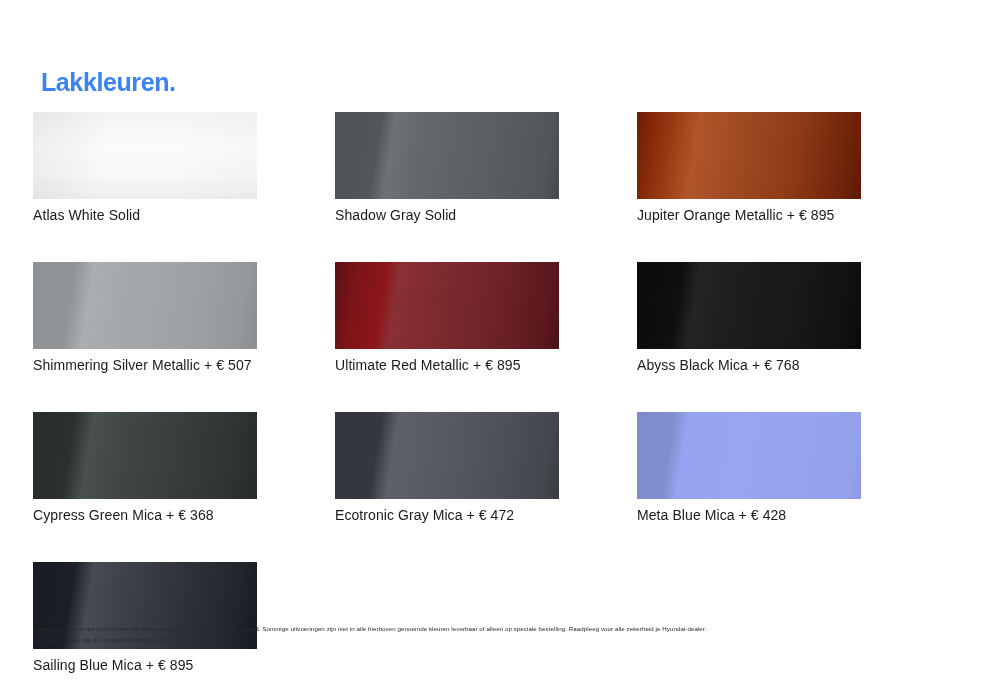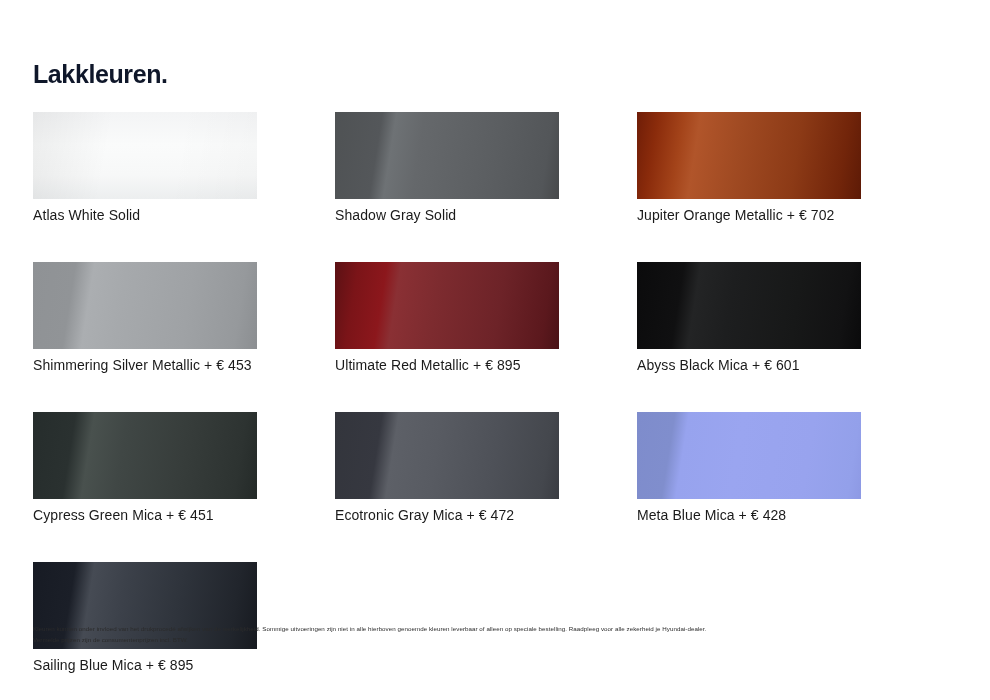--- a/index.html
+++ b/index.html
@@ -18,26 +18,26 @@
     position: relative;
     width: 990px;
     height: 700px;
     box-sizing: border-box;
     padding: 0 33px;
   }
   .page-title {
     position: absolute;
     left: 33px;
     top: 58px;
-    margin: 0;
+    margin: 8px;
     font-size: 25px;
     line-height: 32px;
     font-weight: bold;
     letter-spacing: -0.4px;
-    color: #0f172a;
+    color: #3b82f6;
   }
   .swatch-grid {
     position: absolute;
     left: 33px;
     top: 112px;
     width: 828px;
     display: grid;
     grid-template-columns: 224px 224px 224px;
     column-gap: 78px;
     row-gap: 41px;
@@ -148,37 +148,37 @@
       <div class="swatch-card">
         <span class="swatch-chip chip-atlas-white"></span>
         <span class="swatch-label">Atlas White Solid</span>
       </div>
       <div class="swatch-card">
         <span class="swatch-chip chip-shadow-gray"></span>
         <span class="swatch-label">Shadow Gray Solid</span>
       </div>
       <div class="swatch-card">
         <span class="swatch-chip chip-jupiter-orange"></span>
-        <span class="swatch-label">Jupiter Orange Metallic + € 702</span>
+        <span class="swatch-label">Jupiter Orange Metallic + € 895</span>
       </div>
       <div class="swatch-card">
         <span class="swatch-chip chip-shimmering-silver"></span>
-        <span class="swatch-label">Shimmering Silver Metallic + € 453</span>
+        <span class="swatch-label">Shimmering Silver Metallic + € 507</span>
       </div>
       <div class="swatch-card">
         <span class="swatch-chip chip-ultimate-red"></span>
         <span class="swatch-label">Ultimate Red Metallic + € 895</span>
       </div>
       <div class="swatch-card">
         <span class="swatch-chip chip-abyss-black"></span>
-        <span class="swatch-label">Abyss Black Mica + € 601</span>
+        <span class="swatch-label">Abyss Black Mica + € 768</span>
       </div>
       <div class="swatch-card">
         <span class="swatch-chip chip-cypress-green"></span>
-        <span class="swatch-label">Cypress Green Mica + € 451</span>
+        <span class="swatch-label">Cypress Green Mica + € 368</span>
       </div>
       <div class="swatch-card">
         <span class="swatch-chip chip-ecotronic-gray"></span>
         <span class="swatch-label">Ecotronic Gray Mica + € 472</span>
       </div>
       <div class="swatch-card">
         <span class="swatch-chip chip-meta-blue"></span>
         <span class="swatch-label">Meta Blue Mica + € 428</span>
       </div>
       <div class="swatch-card">

